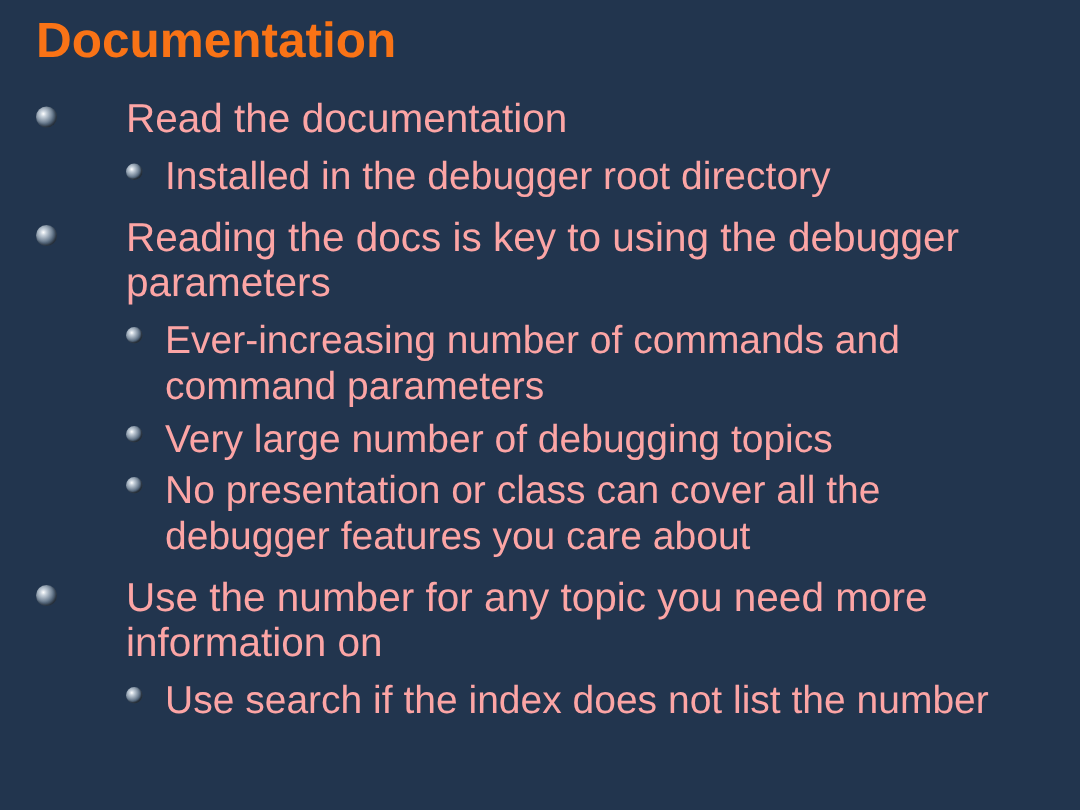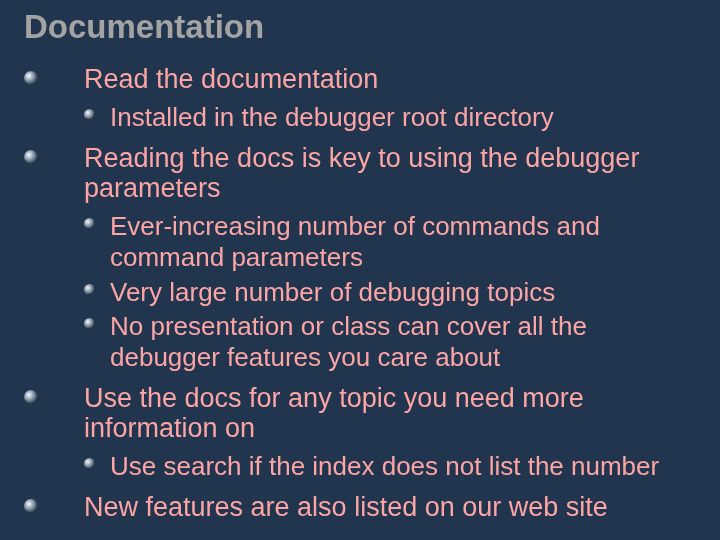--- a/index.html
+++ b/index.html
@@ -11,21 +11,21 @@
     font-family: Arial, Helvetica, sans-serif;
     overflow: hidden;
   }
   .slide {
     box-sizing: border-box;
     width: 720px;
     height: 540px;
     padding: 8px 24px 12px 24px;
   }
   .title {
-    color: #a3a3a3;
+    color: #f97316;
     font-weight: bold;
     font-size: 33px;
     margin: 0 0 18px 0;
     letter-spacing: 0px;
   }
   ul {
     list-style: none;
     margin: 0;
     padding: 0;
   }
@@ -104,31 +104,25 @@
         <li class="l2">
           <span class="bullet"></span>
           <span>No presentation or class can cover all the debugger features you care about</span>
         </li>
       </ul>
     </li>
 
     <li class="block">
       <div class="l1">
         <span class="bullet"></span>
-        <span>Use the docs for any topic you need more information on</span>
+        <span>Use the number for any topic you need more information on</span>
       </div>
       <ul>
         <li class="l2">
           <span class="bullet"></span>
           <span>Use search if the index does not list the number</span>
         </li>
       </ul>
     </li>
 
-    <li class="block">
-      <div class="l1">
-        <span class="bullet"></span>
-        <span>New features are also listed on our web site</span>
-      </div>
-    </li>
 
   </ul>
 </div>
 
 </body></html>

